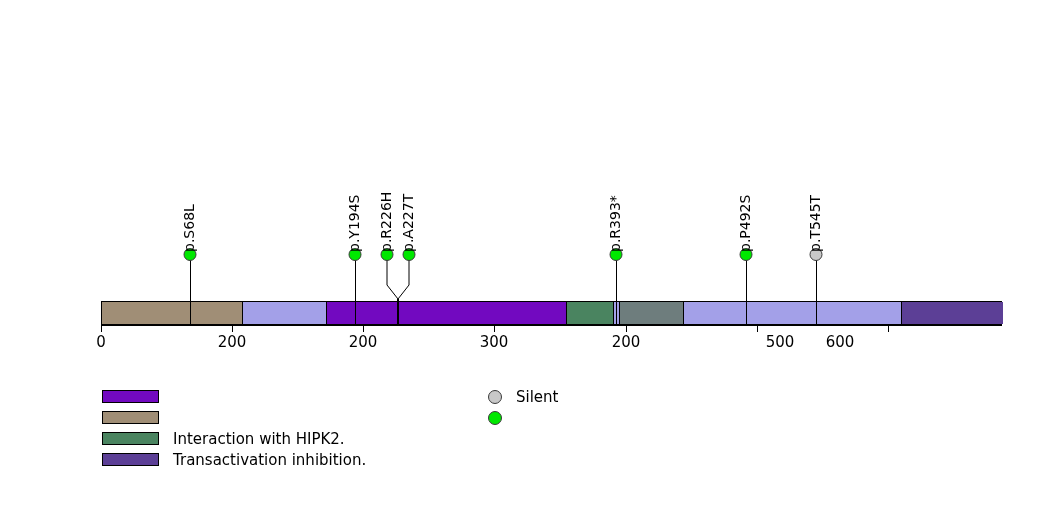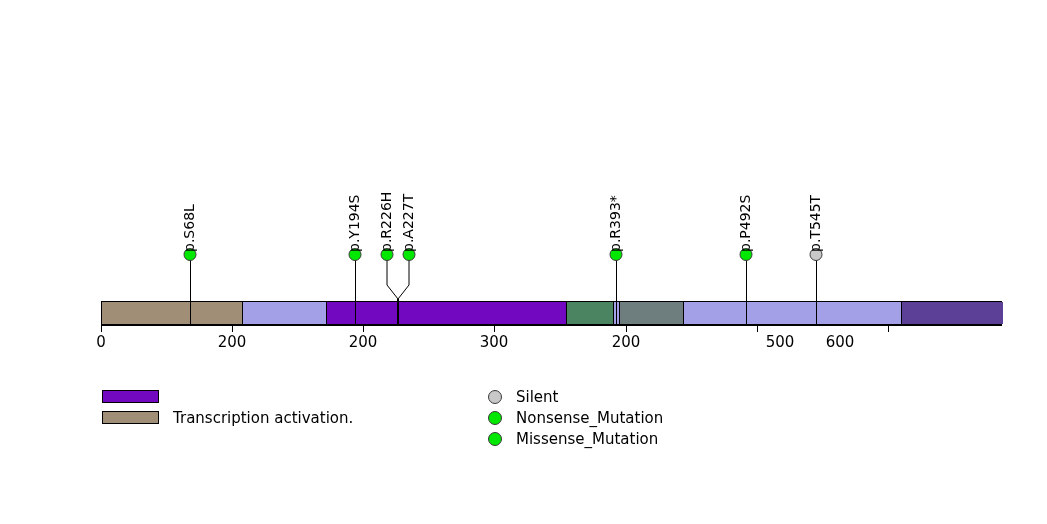--- a/index.html
+++ b/index.html
@@ -200,32 +200,34 @@
       <div class="mut-label" style="left: 415px; top: 238px;">p.A227T</div>
     </div>
 
   <div class="legend" id="legend-domains">
       <div class="legend-row">
         <span class="swatch-rect" style="background: rgb(114, 9, 192);"></span>
         <span class="legend-text"></span>
       </div>
       <div class="legend-row">
         <span class="swatch-rect" style="background: rgb(160, 142, 118);"></span>
-        <span class="legend-text">Transcription activation.</span>
+      </div>
+      <div class="legend-row">
+        <span class="swatch-rect" style="background: rgb(74, 132, 96);"></span>
+        <span class="legend-text">Interaction with HIPK2.</span>
+      </div>
+      <div class="legend-row">
+        <span class="swatch-rect" style="background: rgb(92, 63, 150);"></span>
+        <span class="legend-text">Transactivation inhibition.</span>
       </div>
     </div>
 
   <div class="legend" id="legend-variants">
       <div class="legend-row">
         <span class="swatch-dot" style="background: rgb(200, 200, 200);"></span>
         <span class="legend-text">Silent</span>
       </div>
       <div class="legend-row">
         <span class="swatch-dot" style="background: rgb(0, 232, 0);"></span>
-        <span class="legend-text">Nonsense_Mutation</span>
-      </div>
-      <div class="legend-row">
-        <span class="swatch-dot" style="background: rgb(0, 232, 0);"></span>
-        <span class="legend-text">Missense_Mutation</span>
       </div>
     </div>
 
 </div>
 
 </body></html>

